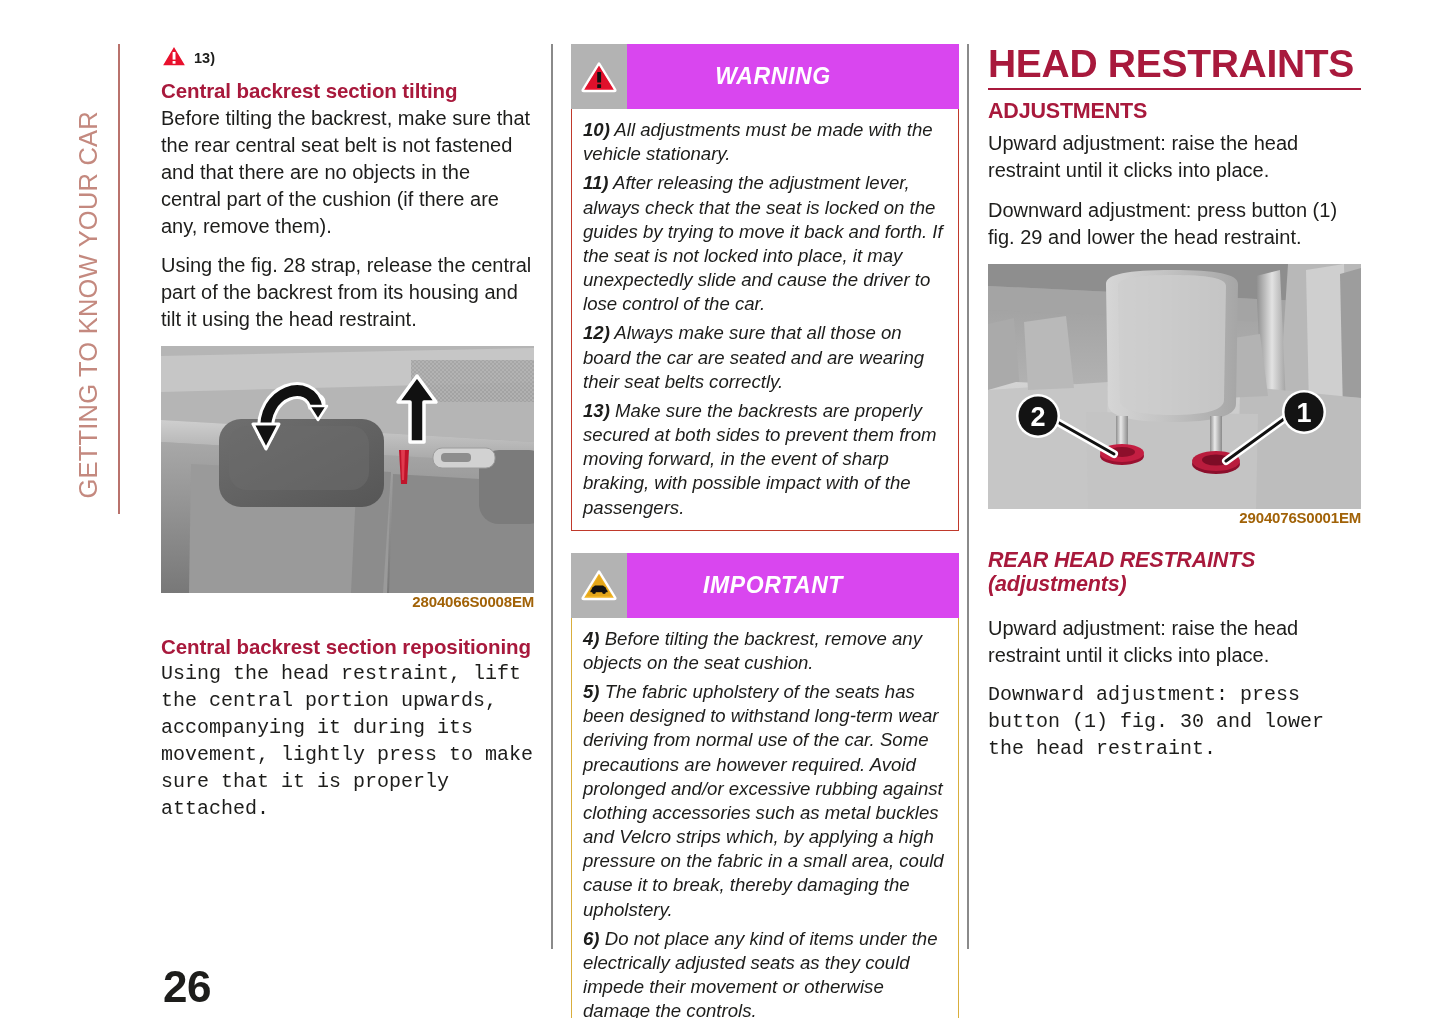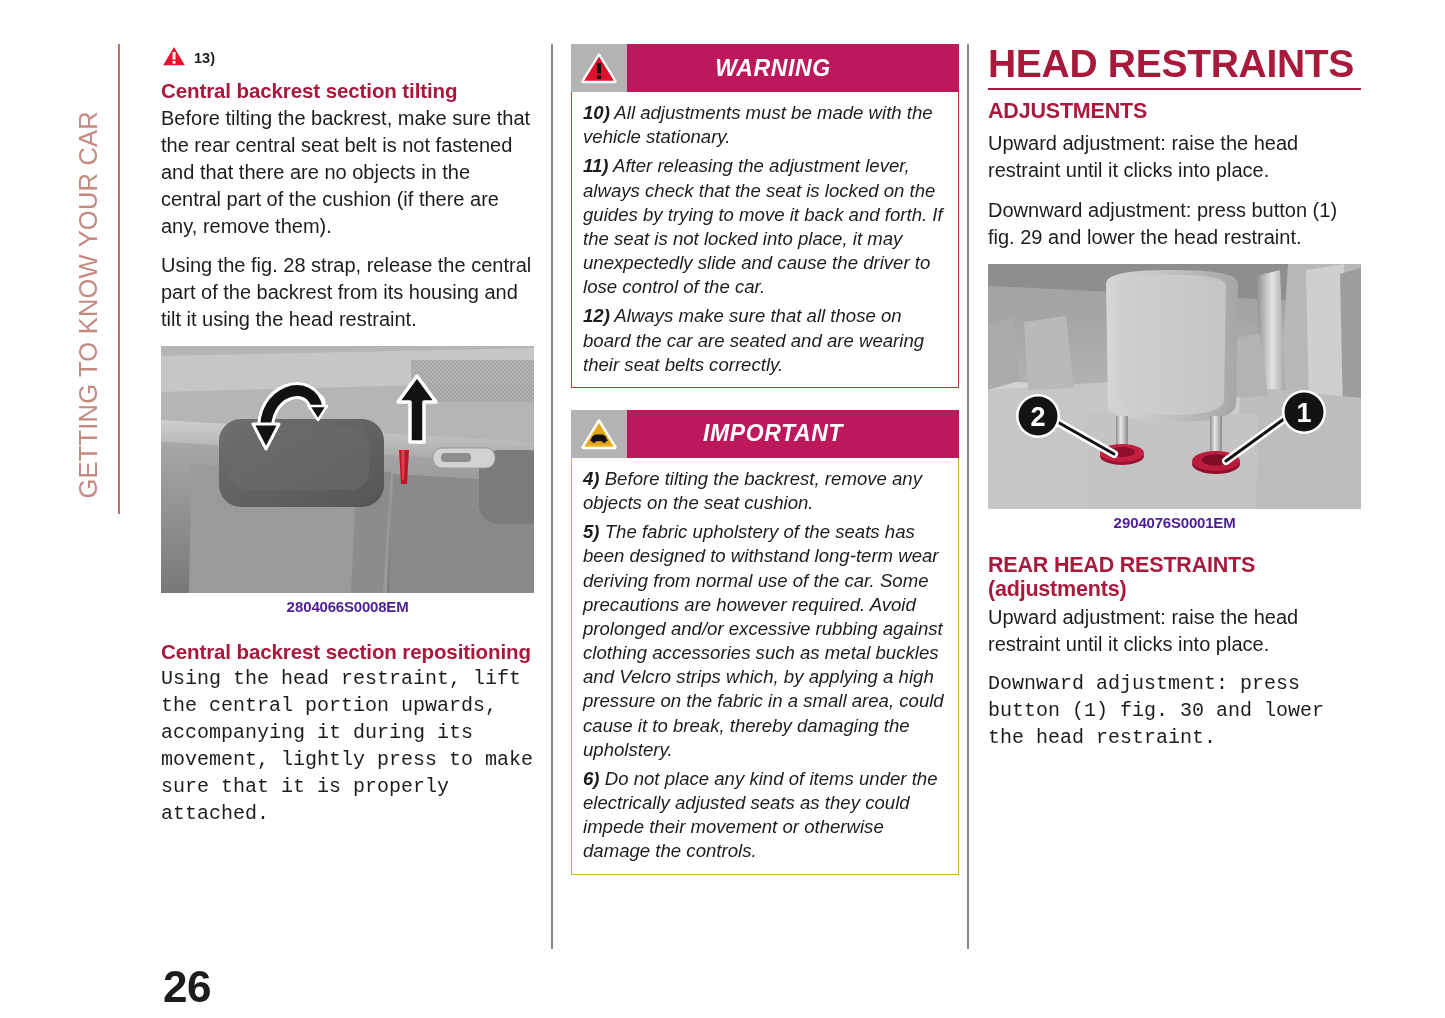--- a/index.html
+++ b/index.html
@@ -109,35 +109,34 @@
   .tri-red {
     width: 26px;
     height: 23px;
     display: block;
   }
 
   
   .figure { margin: 0 0 0 0; }
   .fig-cap {
     display: flex;
-    justify-content: center;
+    justify-content: flex-end;
     align-items: baseline;
-    margin-top: 5px;
     font-size: 15px;
     font-weight: bold;
-    color: #4c1d95;
+    color: #a16207;
   }
   .fig-cap .code { letter-spacing: -0.2px; }
 
   
   .box { margin: 0 0 22px 0; }
   .box:last-child { margin-bottom: 0; }
   .box-head {
-    height: 48px;
-    background: #be185d;
+    height: 65px;
+    background: #d946ef;
     display: flex;
     align-items: stretch;
     justify-content: center;
   }
   .box-head-icon {
     width: 56px;
     background: #b3b3b3;
     display: flex;
     align-items: center;
     justify-content: center;
@@ -312,20 +311,21 @@
             <rect x="16.2" y="11" width="3.9" height="10.5" rx="0.6" fill="#111"></rect>
             <rect x="16.2" y="23.2" width="3.9" height="3.8" rx="0.6" fill="#111"></rect>
           </svg>
         </div>
         <div class="box-head-title">WARNING</div>
       </div>
       <div class="box-body">
         <p class="box-note"><b>10)</b> <span>All adjustments must be made with the vehicle stationary.</span></p>
         <p class="box-note"><b>11)</b> <span>After releasing the adjustment lever, always check that the seat is locked on the guides by trying to move it back and forth. If the seat is not locked into place, it may unexpectedly slide and cause the driver to lose control of the car.</span></p>
         <p class="box-note"><b>12)</b> <span>Always make sure that all those on board the car are seated and are wearing their seat belts correctly.</span></p>
+        <p class="box-note"><b>13)</b> <span>Make sure the backrests are properly secured at both sides to prevent them from moving forward, in the event of sharp braking, with possible impact with of the passengers.</span></p>
       </div>
     </div>
 
     <div class="box">
       <div class="box-head">
         <div class="box-head-icon">
           <svg width="36" height="32" viewBox="0 0 36 32">
             <path d="M18 2.4 L34 28.4 Q35.1 30 33.2 30 L2.8 30 Q0.9 30 2 28.4 Z" fill="#f0b323" stroke="#ffffff" stroke-width="2.4" stroke-linejoin="round"></path>
             <path d="M18 6.5 L30.6 27 L5.4 27 Z" fill="#d99a16" opacity="0.55"></path>
             <path d="M9.5 22.4 L11.4 18.6 L14 16.6 L22 16.6 L24.6 18.6 L26.5 22.4 Z" fill="#111"></path>
@@ -431,21 +431,21 @@
         <circle cx="316" cy="148" r="22" fill="#ffffff"></circle>
         <circle cx="316" cy="148" r="19.5" fill="#131313"></circle>
         <text x="316" y="158" text-anchor="middle" font-family="Liberation Sans, sans-serif" font-size="27" font-weight="bold" fill="#ffffff">1</text>
       </svg>
       <div class="fig-cap">
         <span>29</span>
         <span class="code">04076S0001EM</span>
       </div>
     </div>
 
-    <h2 class="sec-sub" style="margin-top:22px; margin-bottom:3px; line-height:1.12;">
+    <h2 class="sec-sub" style="margin-top:22px; margin-bottom:19px; line-height:1.12;font-style:italic;">
       <span>REAR HEAD RESTRAINTS</span><br>
       <span>(adjustments)</span>
     </h2>
 
     <p class="body">Upward adjustment: raise the head restraint until it clicks into place.</p>
     <p class="body">Downward adjustment: press button (1) fig. 30 and lower the head restraint.</p>
   </div>
 
   <div class="pageno">26</div>
 

